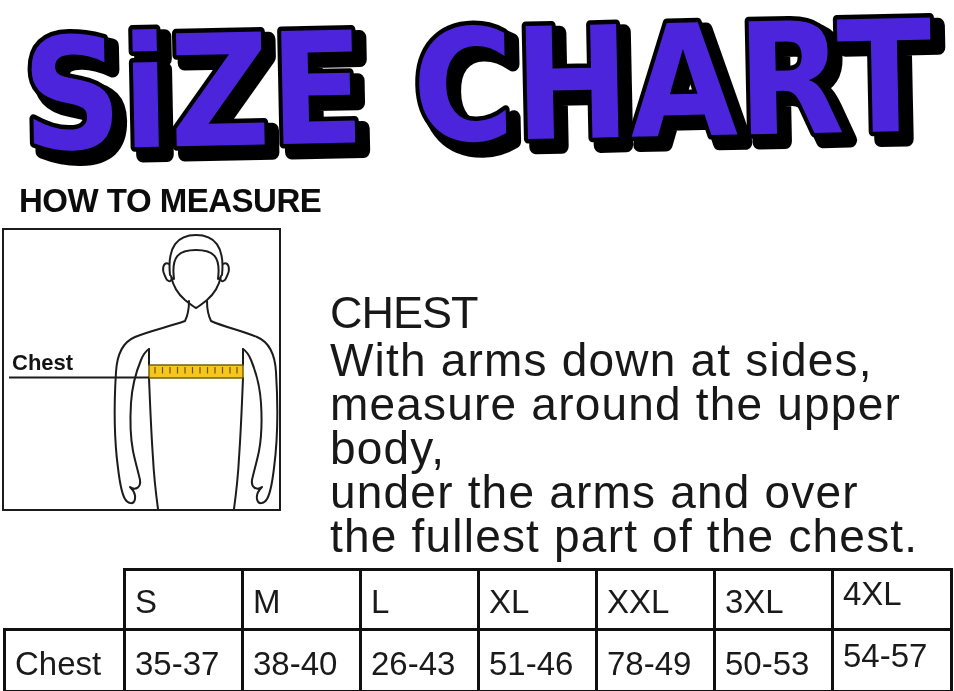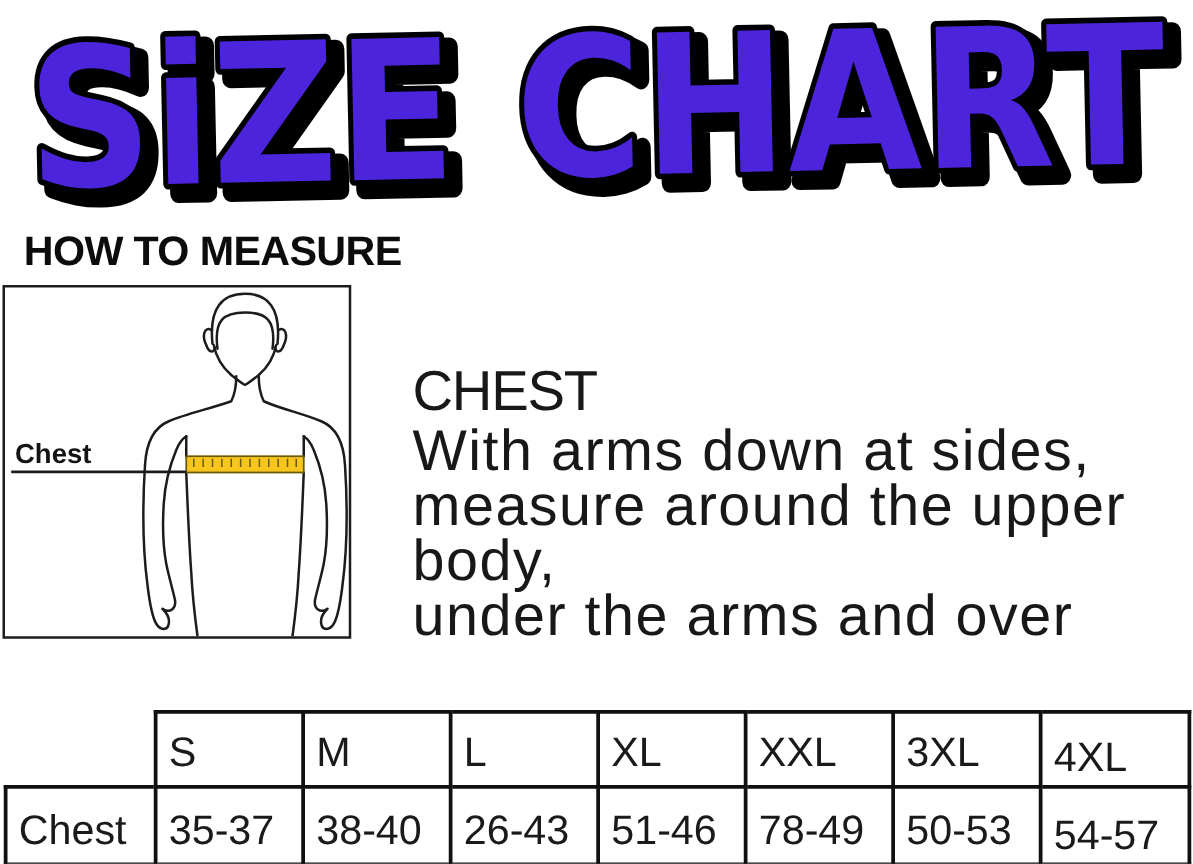--- a/index.html
+++ b/index.html
@@ -94,21 +94,21 @@
     padding:0 0 7px 9px;
     font-size:33px;
     font-weight:400;
     color:#1a1a1a;
     box-sizing:border-box;
   }
   #size-table th{font-weight:400;}
   #size-table .blank{border:none;background:transparent;}
   #size-table tr.hdr{height:60px;}
   #size-table tr.data{height:62px;}
-  #size-table .shift{padding-bottom:3px;}
+  #size-table .shift{padding-bottom:15px;}
 </style>
 </head>
 <body>
 
 <svg id="title-svg" width="954" height="170" viewBox="0 0 954 170" aria-hidden="true">
   <g transform="rotate(-1.2 477 85)">
     <text class="t-shadow" x="485" y="148" textLength="910" lengthAdjust="spacingAndGlyphs">SiZE CHART</text>
     <text class="t-main" x="477" y="140" textLength="910" lengthAdjust="spacingAndGlyphs" fill="#4C24DC">SiZE CHART</text>
   </g>
 </svg>
@@ -156,20 +156,21 @@
     <line class="leader" x1="5" y1="147.5" x2="145" y2="147.5"></line>
     <text class="chest-label-text" x="8" y="140">Chest</text>
   </svg>
 </div>
 
 <div id="instructions">
   <div class="heading">CHEST</div>
   <div class="line">With arms down at sides,</div>
   <div class="line">measure around the upper body,</div>
   <div class="line">under the arms and over</div>
+  <div class="line">the fullest part of the chest.</div>
 </div>
 
 <table id="size-table">
   <colgroup>
     <col style="width:120px">
     <col style="width:118px">
       <col style="width:118px">
       <col style="width:118px">
     <col style="width:118px">
       <col style="width:118px">

